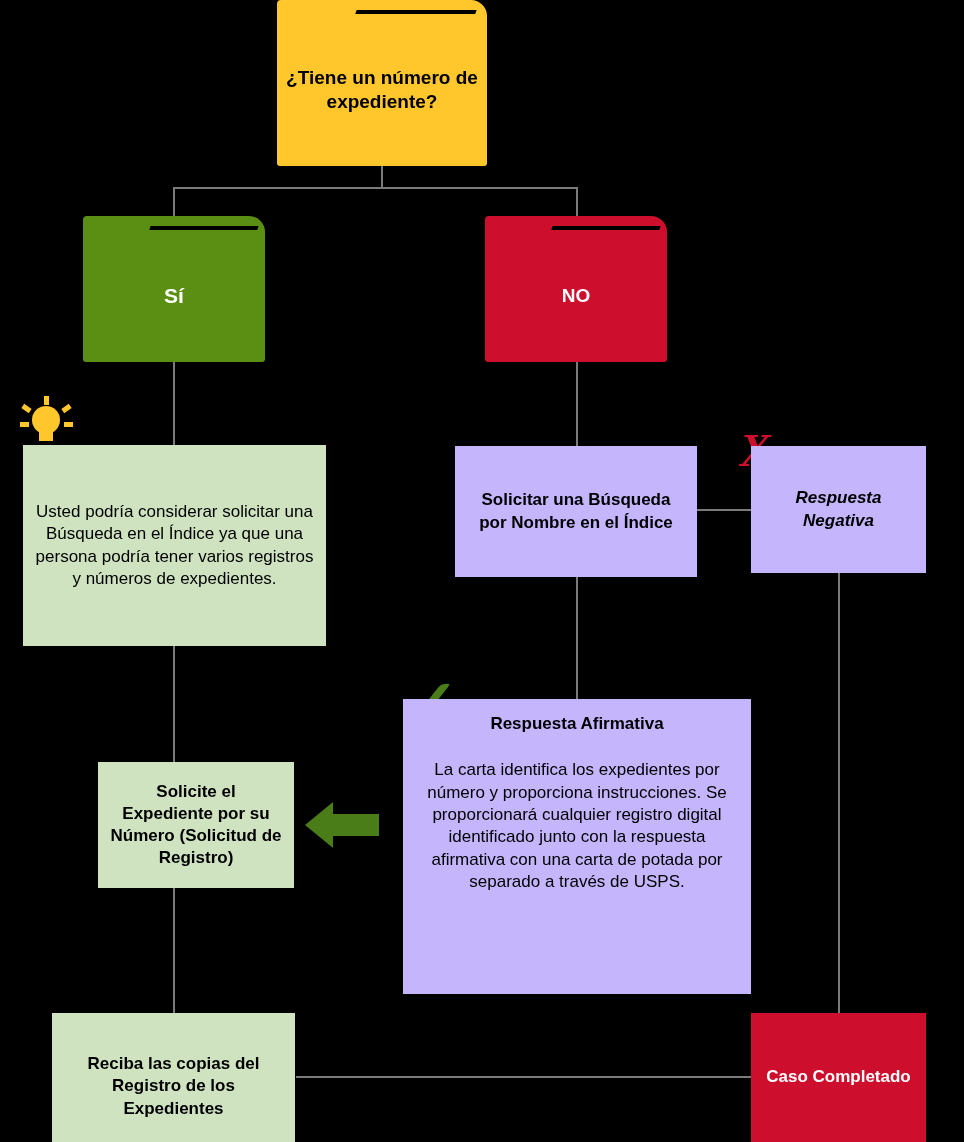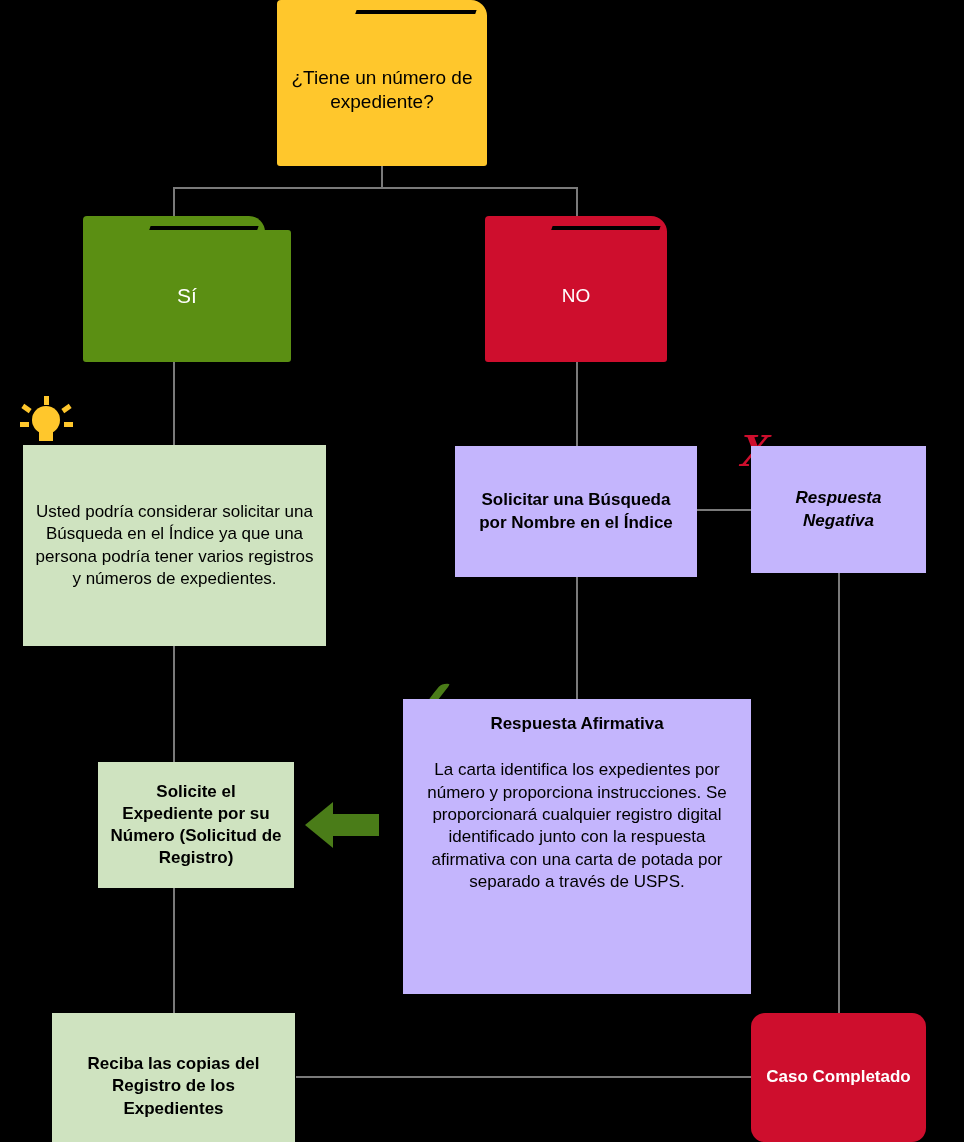--- a/index.html
+++ b/index.html
@@ -46,21 +46,21 @@
     box-sizing: border-box;
   }
   .folder .notch {
     position: absolute;
     top: 10px;
     height: 9px;
     background: #000000;
     transform: skewX(-20deg);
   }
   .folder .label {
-    font-weight: normal;
+    font-weight: bold;
     color: #000000;
     line-height: 1.25;
     padding: 0 6px;
   }
   .box {
     position: absolute;
     box-sizing: border-box;
     display: flex;
     flex-direction: column;
     align-items: center;
@@ -73,21 +73,21 @@
     font-weight: bold;
     font-size: 17px;
     line-height: 1.3;
   }
   .box .text {
     font-size: 17px;
     line-height: 1.32;
   }
   .green-box { background: #cfe3c0; }
   .pink-box { background: #c4b5fd; }
-  .crimson-box { background: #ce0e2d; color: #ffffff; border-radius: 14px; }
+  .crimson-box { background: #ce0e2d; color: #ffffff; }
   .crimson-box .title { color: #ffffff; }
 
   .bulb {
     position: absolute;
   }
   .bulb .glass {
     position: absolute;
     left: 12px;
     top: 10px;
     width: 28px;
@@ -170,21 +170,21 @@
   <div class="line" style="left:296px; top:1076px; width:456px; height:2px;"></div>
 
   <div class="folder" style="left:277px; top:0px; width:210px; height:166px;">
     <div class="tab" style="width:210px; background:#ffc72c;"></div>
     <div class="notch" style="left:78px; width:120px;"></div>
     <div class="body" style="background:#ffc72c;">
       <div class="label" style="font-size:19px;">¿Tiene un número de expediente?</div>
     </div>
   </div>
 
-  <div class="folder" style="left:83px; top:216px; width:208px; height:146px;">
+  <div class="folder" style="left:83px; top:216px; width:182px; height:146px;">
     <div class="tab" style="width:182px; background:#5b8f13;"></div>
     <div class="notch" style="left:66px; width:108px;"></div>
     <div class="body" style="background:#5b8f13;">
       <div class="label" style="font-size:21px; color:#ffffff;">Sí</div>
     </div>
   </div>
 
   <div class="folder" style="left:485px; top:216px; width:182px; height:146px;">
     <div class="tab" style="width:182px; background:#ce0e2d;"></div>
     <div class="notch" style="left:66px; width:108px;"></div>

